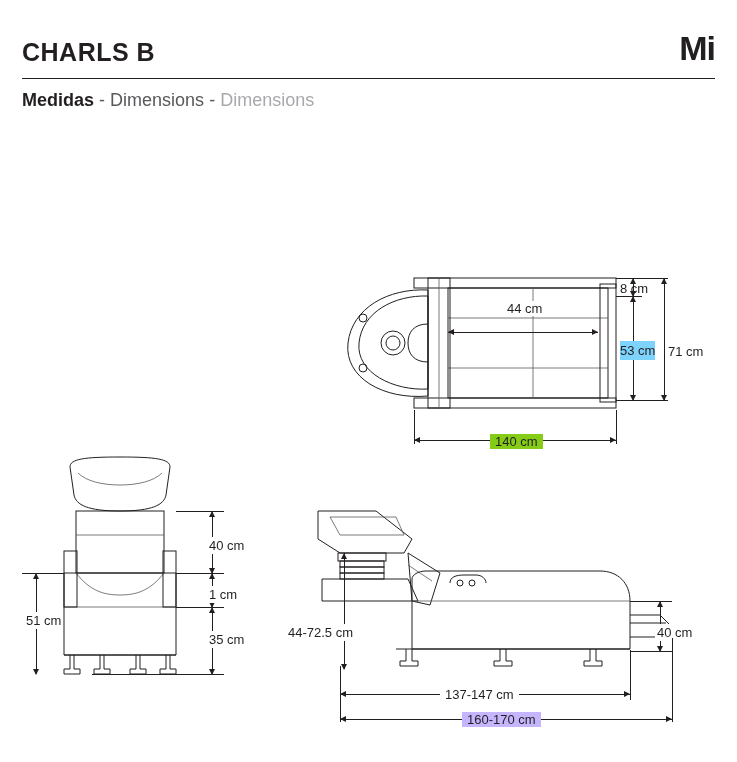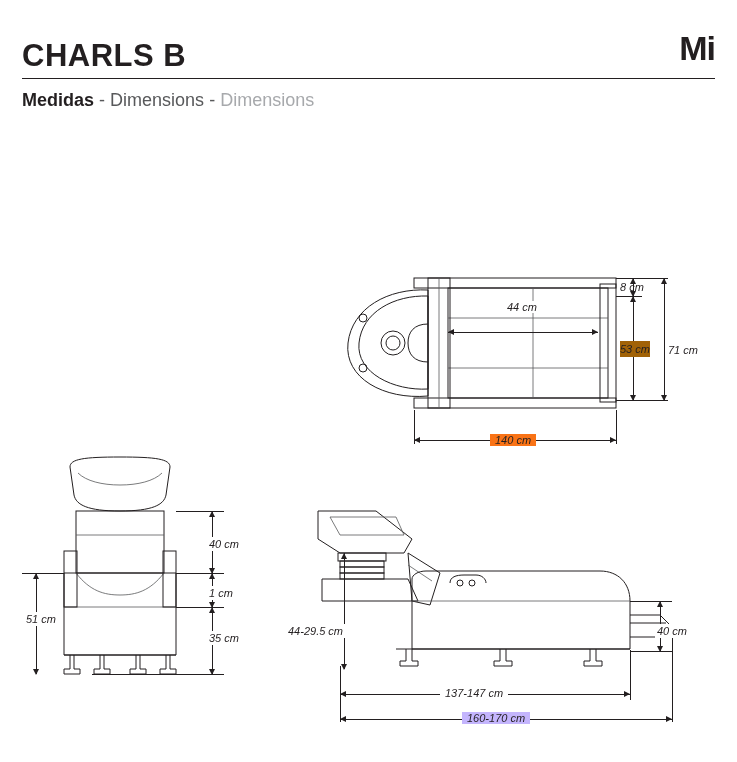--- a/index.html
+++ b/index.html
@@ -14,21 +14,21 @@
     font-family: "Liberation Sans", sans-serif;
     color: #231f20;
     overflow: hidden;
   }
 
   
   .page-title {
     position: absolute;
     left: 22px;
     top: 38px;
-    font-size: 31px;
+    font-size: 25px;
     font-weight: bold;
     letter-spacing: 0.5px;
     color: #231f20;
   }
   .brand-logo {
     position: absolute;
     right: 22px;
     top: 28px;
     font-size: 34px;
     font-weight: bold;
@@ -52,24 +52,23 @@
     white-space: nowrap;
   }
   .subtitle .es { color: #231f20; font-weight: bold; }
   .subtitle .en { color: #58595b; }
   .subtitle .fr { color: #a7a9ac; }
   .subtitle .sep { color: #58595b; }
 
   
   .dim-label {
     position: absolute;
-    font-size: 11px;
+    font-size: 13px;
     color: #231f20;
     white-space: nowrap;
-    font-style: italic;
   }
   .hline { position: absolute; height: 1px; background: #231f20; }
   .vline { position: absolute; width: 1px; background: #231f20; }
 
   .arrow-l, .arrow-r, .arrow-u, .arrow-d {
     position: absolute;
     width: 0; height: 0;
   }
   .arrow-l { border-top: 3px solid transparent; border-bottom: 3px solid transparent; border-right: 6px solid #231f20; }
   .arrow-r { border-top: 3px solid transparent; border-bottom: 3px solid transparent; border-left: 6px solid #231f20; }
@@ -128,35 +127,35 @@
 <div class="hline" style="left:448px; top:332px; width:150px;"></div>
 <div class="arrow-l" style="left:448px; top:329px;"></div>
 <div class="arrow-r" style="left:592px; top:329px;"></div>
 <div class="dim-label" style="left:503px; top:301px; background:#fff; padding:0 4px;">44 cm</div>
 
 <div class="vline" style="left:414px; top:410px; height:34px;"></div>
 <div class="vline" style="left:616px; top:410px; height:34px;"></div>
 <div class="hline" style="left:414px; top:440px; width:202px;"></div>
 <div class="arrow-l" style="left:414px; top:437px;"></div>
 <div class="arrow-r" style="left:610px; top:437px;"></div>
-<div class="dim-label" style="left:490px; top:434px; background:#f97316; padding:0 5px;text-align:right;">140 cm</div>
+<div class="dim-label" style="left:490px; top:434px; background:#84cc16; padding:0 5px;text-align:right;">140 cm</div>
 
 <div class="hline" style="left:616px; top:278px; width:52px;"></div>
 <div class="hline" style="left:616px; top:296px; width:26px;"></div>
 <div class="hline" style="left:616px; top:400px; width:52px;"></div>
 
 <div class="vline" style="left:633px; top:278px; height:18px;"></div>
 <div class="arrow-u" style="left:630px; top:278px;"></div>
 <div class="arrow-d" style="left:630px; top:291px;"></div>
 <div class="dim-label" style="left:620px; top:281px;">8 cm</div>
 
 <div class="vline" style="left:633px; top:296px; height:104px;"></div>
 <div class="arrow-u" style="left:630px; top:296px;"></div>
 <div class="arrow-d" style="left:630px; top:395px;"></div>
-<div class="dim-label" style="left:620px; top:341px; background:#a16207; padding:2px 0;">53 cm</div>
+<div class="dim-label" style="left:620px; top:341px; background:#7dd3fc; padding:2px 0;">53 cm</div>
 
 <div class="vline" style="left:664px; top:278px; height:122px;"></div>
 <div class="arrow-u" style="left:661px; top:278px;"></div>
 <div class="arrow-d" style="left:661px; top:395px;"></div>
 <div class="dim-label" style="left:668px; top:344px;">71 cm</div>
 
 <div class="fig" style="left:56px; top:455px;">
   <svg width="160" height="235" viewBox="0 0 160 235">
 
     <path class="stroke" d="M14,12 C14,4 28,2 64,2 C100,2 114,4 114,12 L110,40 C108,50 96,56 64,56 C32,56 20,50 18,40 Z"></path>
@@ -236,21 +235,21 @@
 
     <path class="stroke" d="M106,144 L106,156 L100,156 L100,161 L118,161 L118,156 L112,156 L112,144"></path>
     <path class="stroke" d="M200,144 L200,156 L194,156 L194,161 L212,161 L212,156 L206,156 L206,144"></path>
     <path class="stroke" d="M290,144 L290,156 L284,156 L284,161 L302,161 L302,156 L296,156 L296,144"></path>
   </svg>
 </div>
 
 <div class="vline" style="left:344px; top:553px; height:116px;"></div>
 <div class="arrow-u" style="left:341px; top:553px;"></div>
 <div class="arrow-d" style="left:341px; top:664px;"></div>
-<div class="dim-label" style="left:286px; top:624px; background:#fff; padding:1px 2px;">44-29.5 cm</div>
+<div class="dim-label" style="left:286px; top:624px; background:#fff; padding:1px 2px;">44-72.5 cm</div>
 
 <div class="hline" style="left:630px; top:601px; width:42px;"></div>
 <div class="hline" style="left:630px; top:651px; width:42px;"></div>
 <div class="vline" style="left:660px; top:601px; height:50px;"></div>
 <div class="arrow-u" style="left:657px; top:601px;"></div>
 <div class="arrow-d" style="left:657px; top:646px;"></div>
 <div class="dim-label" style="left:655px; top:624px; background:#fff; padding:1px 2px;">40 cm</div>
 
 <div class="vline" style="left:340px; top:666px; height:34px;"></div>
 <div class="vline" style="left:630px; top:650px; height:50px;"></div>

